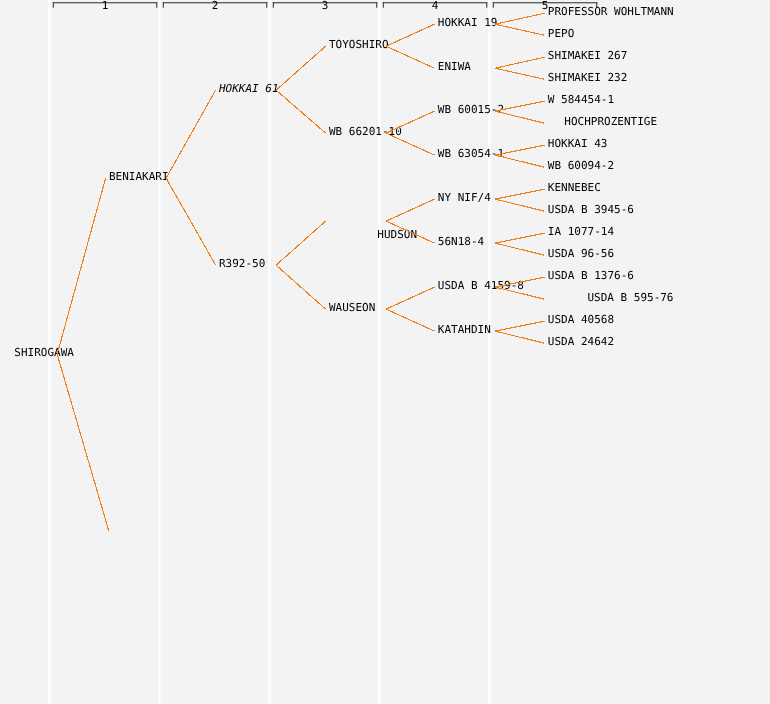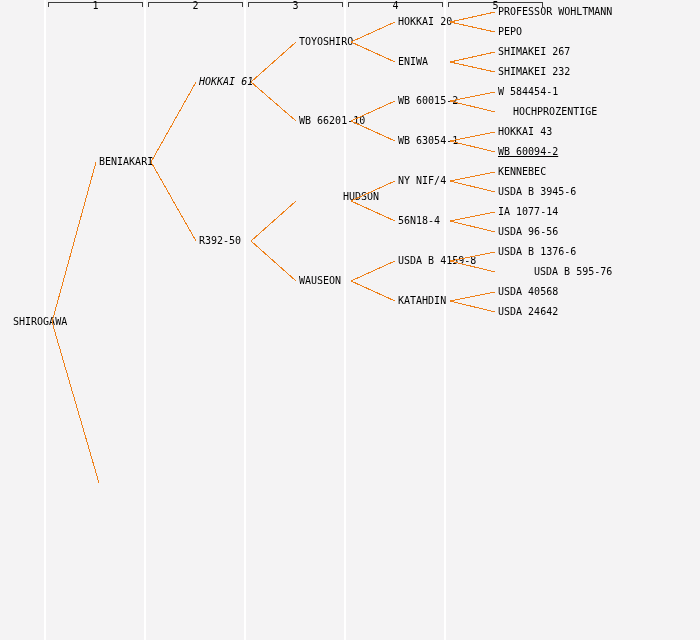--- a/index.html
+++ b/index.html
@@ -76,38 +76,38 @@
     <div class="gen-bracket" style="left: 348px; width: 95px; border-color: rgb(60, 60, 60);"></div>
     <div class="gen-num" style="left: 348px; width: 95px;">4</div>
     <div class="gen-bracket" style="left: 448px; width: 95px; border-color: rgb(60, 60, 60);"></div>
     <div class="gen-num" style="left: 448px; width: 95px;">5</div>
     <div class="node" style="left: 0px; top: 317px; padding-left: 13px;">SHIROGAWA</div>
     <div class="node" style="left: 99px; top: 157px;">BENIAKARI</div>
     <div class="node" style="left: 199px; top: 77px; font-style: italic;">HOKKAI 61</div>
     <div class="node" style="left: 199px; top: 236px;">R392-50</div>
     <div class="node" style="left: 299px; top: 37px;">TOYOSHIRO</div>
     <div class="node" style="left: 299px; top: 116px;">WB 66201-10</div>
-    <div class="node" style="left: 299px; top: 192px; padding-left: 44px;">HUDSON</div>
+    <div class="node" style="left: 299px; top: 209px; padding-left: 44px;">HUDSON</div>
     <div class="node" style="left: 299px; top: 276px; text-align: center;">WAUSEON</div>
-    <div class="node" style="left: 398px; top: 17px;">HOKKAI 20</div>
+    <div class="node" style="left: 398px; top: 17px;">HOKKAI 19</div>
     <div class="node" style="left: 398px; top: 57px;">ENIWA</div>
     <div class="node" style="left: 398px; top: 96px;">WB 60015-2</div>
     <div class="node" style="left: 398px; top: 136px;">WB 63054-1</div>
     <div class="node" style="left: 398px; top: 176px;">NY NIF/4</div>
     <div class="node" style="left: 398px; top: 216px;">56N18-4</div>
     <div class="node" style="left: 398px; top: 256px;">USDA B 4159-8</div>
     <div class="node" style="left: 398px; top: 296px;">KATAHDIN</div>
     <div class="node" style="left: 498px; top: 7px;">PROFESSOR WOHLTMANN</div>
     <div class="node" style="left: 498px; top: 27px;">PEPO</div>
     <div class="node" style="left: 498px; top: 47px;">SHIMAKEI 267</div>
     <div class="node" style="left: 498px; top: 67px;">SHIMAKEI 232</div>
     <div class="node" style="left: 498px; top: 87px;">W 584454-1</div>
     <div class="node" style="left: 513px; top: 107px;">HOCHPROZENTIGE</div>
     <div class="node" style="left: 498px; top: 127px;">HOKKAI 43</div>
-    <div class="node" style="left: 498px; top: 147px; text-decoration: underline;">WB 60094-2</div>
+    <div class="node" style="left: 498px; top: 147px;">WB 60094-2</div>
     <div class="node" style="left: 498px; top: 167px;">KENNEBEC</div>
     <div class="node" style="left: 498px; top: 187px;">USDA B 3945-6</div>
     <div class="node" style="left: 498px; top: 207px;">IA 1077-14</div>
     <div class="node" style="left: 498px; top: 227px;">USDA 96-56</div>
     <div class="node" style="left: 498px; top: 247px;">USDA B 1376-6</div>
     <div class="node" style="left: 498px; top: 267px; padding-left: 36px;">USDA B 595-76</div>
     <div class="node" style="left: 498px; top: 287px;">USDA 40568</div>
     <div class="node" style="left: 498px; top: 307px;">USDA 24642</div>
     <svg id="edge-layer" width="700" height="640">
       <line x1="52" y1="322" x2="96" y2="162" stroke="#ee8019" stroke-width="1" shape-rendering="crispEdges"></line>

